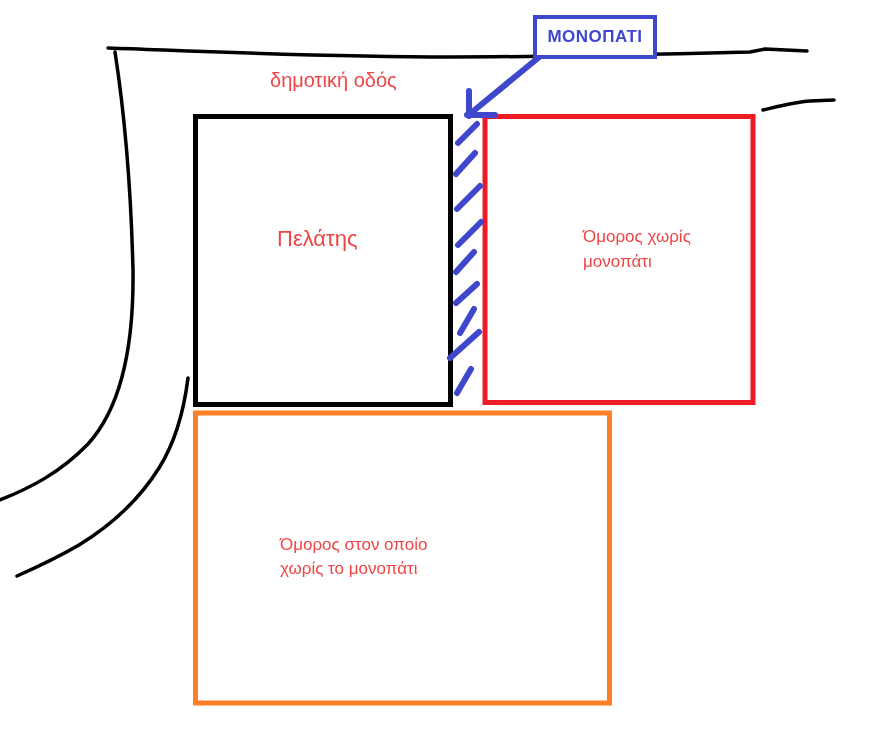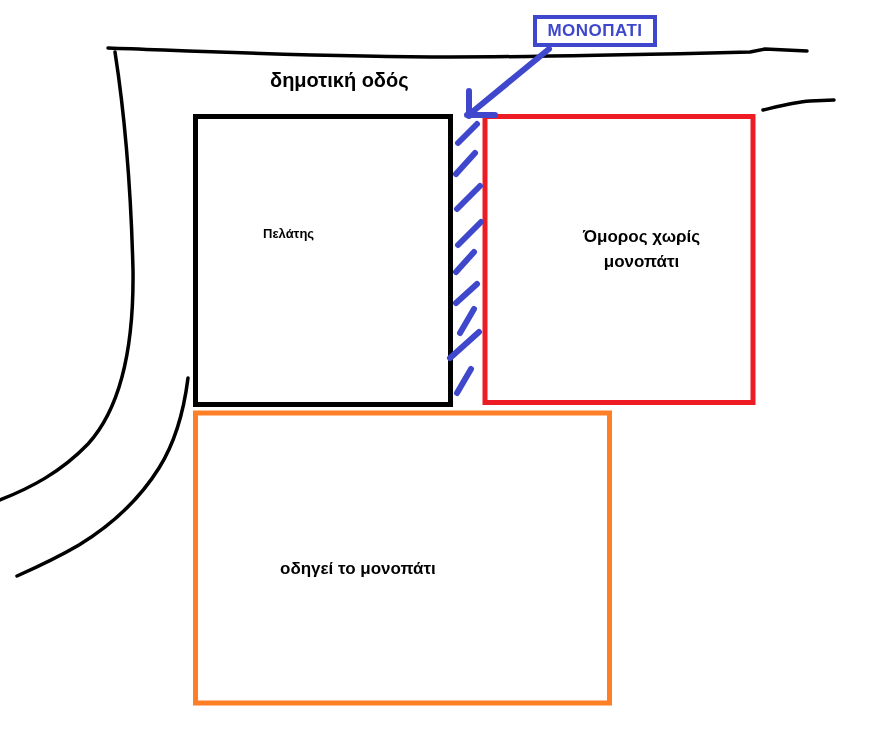--- a/index.html
+++ b/index.html
@@ -7,33 +7,32 @@
     position: relative;
     width: 889px;
     height: 750px;
     background: #ffffff;
     font-family: "Liberation Sans", sans-serif;
     overflow: hidden;
   }
   .canvas svg { position: absolute; left: 0; top: 0; }
   .lbl {
     position: absolute;
-    font-weight: bold;
-    color: #000000;
+    font-weight: normal;
+    color: #ef4444;
     white-space: nowrap;
-    text-align: center;
   }
   .road-lbl   { left: 270px; top: 69px;  font-size: 20px; }
-  .client-lbl { left: 263px; top: 226px; font-size: 13px; }
+  .client-lbl { left: 277px; top: 226px; font-size: 22px; }
   .red-lbl    { left: 563px; top: 224px; font-size: 17px; line-height: 25px; margin-left: 20px; }
   .orange-lbl { left: 280px; top: 533px; font-size: 17px; line-height: 24px; }
   .monopati-box {
     position: absolute;
     left: 533px; top: 15px;
-    width: 124px; height: 32px;
+    width: 124px; height: 44px;
     box-sizing: border-box;
     border: 4px solid #3F48CC;
     background: #ffffff;
     display: flex; align-items: center; justify-content: center;
     color: #3F48CC;
     font-weight: bold;
     font-size: 17px;
     letter-spacing: 0.5px;
   }
 </style>
@@ -75,17 +74,17 @@
   <div class="lbl road-lbl">δημοτική οδός</div>
 
   <div class="lbl client-lbl">Πελάτης</div>
 
   <div class="lbl red-lbl">
     <span>Όμορος χωρίς</span><br>
     <span>μονοπάτι</span>
   </div>
 
   <div class="lbl orange-lbl">
-    <br>
-    <span>οδηγεί το μονοπάτι</span>
+    <span>Όμορος στον οποίο</span><br>
+    <span>χωρίς το μονοπάτι</span>
   </div>
 
 </div>
 
 </body></html>

